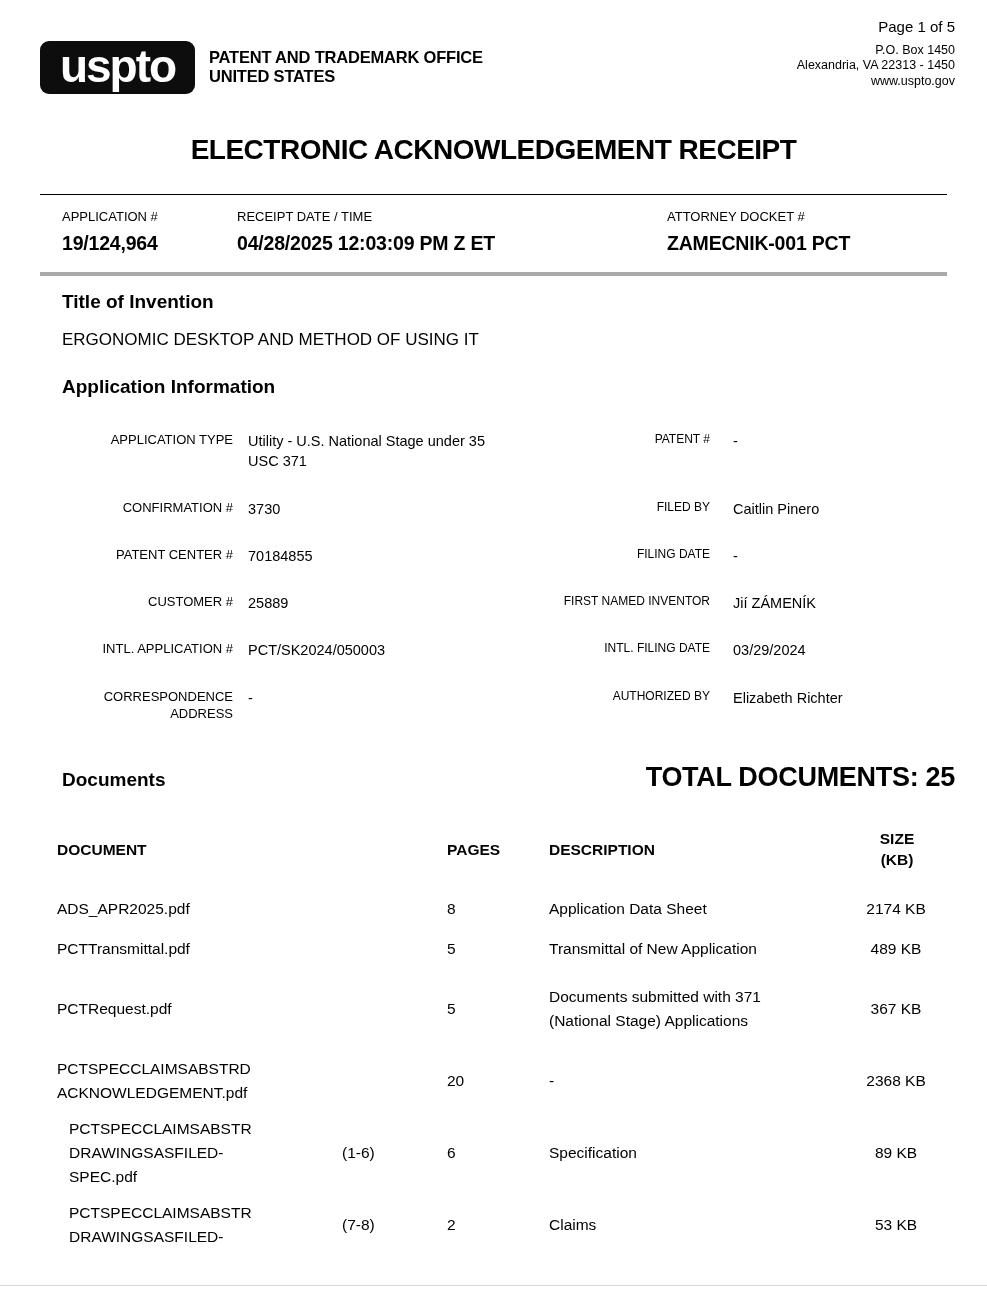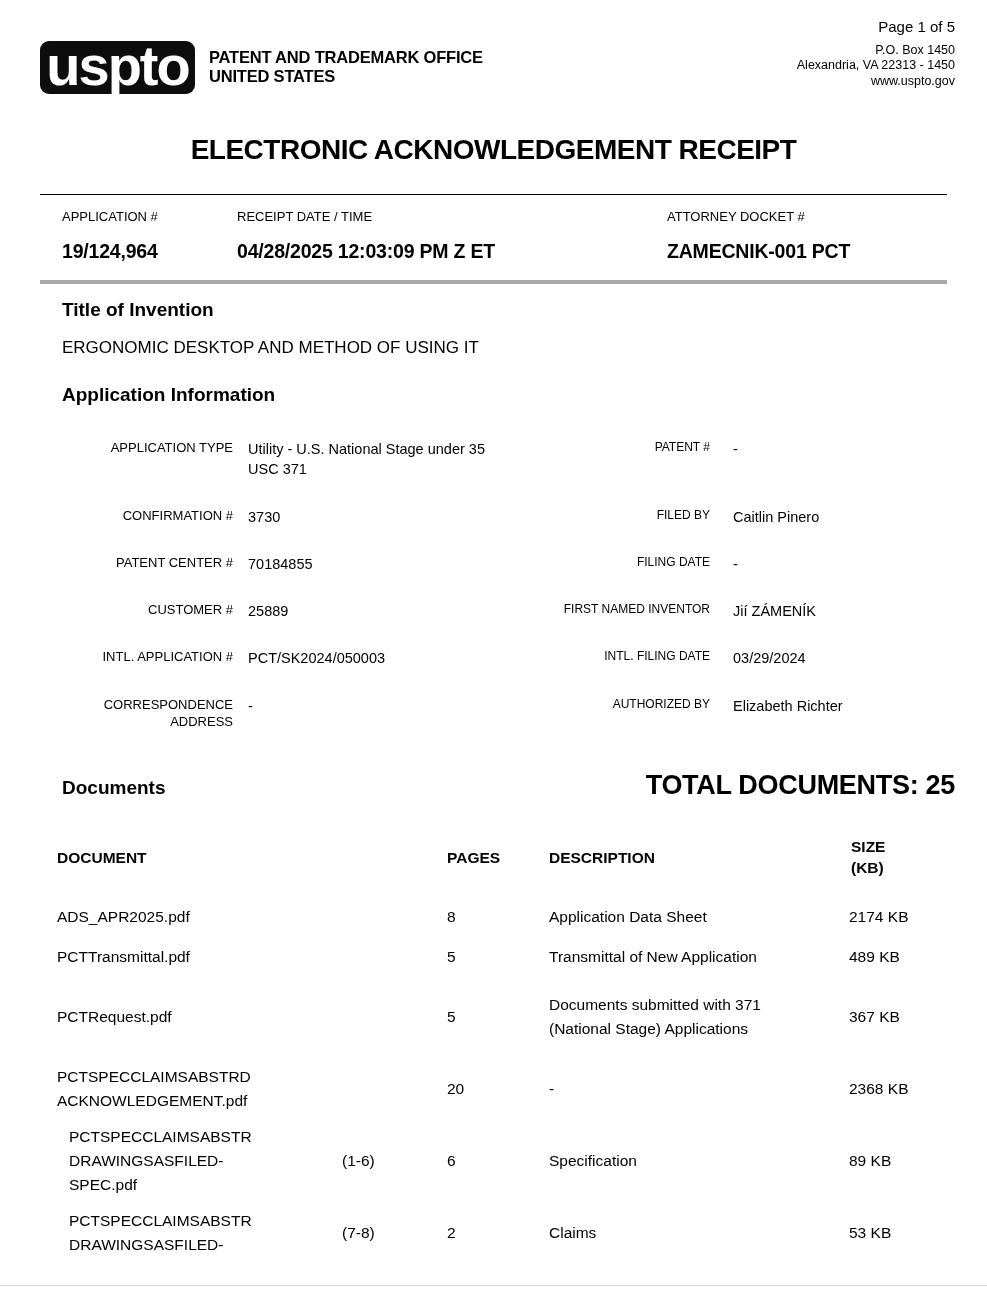--- a/index.html
+++ b/index.html
@@ -26,21 +26,21 @@
   .logo-box{
     width:155px;height:53px;
     background:#0d0d0d;
     border-radius:9px;
     display:flex;align-items:center;justify-content:center;
     flex-shrink:0;
   }
   .logo-text{
     color:#fff;
     font-weight:bold;
-    font-size:56px;
+    font-size:46px;
     letter-spacing:-2px;
     line-height:1;
     padding-bottom:4px;
   }
   .org-block{
     margin-left:14px;
     padding-top:7px;
     font-weight:bold;
     font-size:16.5px;
     line-height:1.18;
@@ -72,21 +72,21 @@
   }
   
   .receipt-row{
     display:flex;
     margin:14px 40px 0 62px;
   }
   .ri-col1{width:175px;flex-shrink:0;}
   .ri-col2{width:430px;flex-shrink:0;}
   .ri-col3{flex:1;}
   .ri-label{font-size:13px;}
-  .ri-value{font-size:19.5px;font-weight:bold;margin-top:16px;letter-spacing:-0.2px;}
+  .ri-value{font-size:19.5px;font-weight:bold;margin-top:8px;letter-spacing:-0.2px;}
   
   .section-heading{
     margin:15px 40px 0 62px;
     font-weight:bold;
     font-size:19px;
   }
   .invention-value{
     margin:17px 40px 0 62px;
     font-size:17px;
   }
@@ -112,22 +112,22 @@
     display:flex;align-items:center;
     margin-top:36px;
     font-weight:bold;font-size:15.5px;
   }
   .doc-row{display:flex;align-items:center;font-size:15.5px;}
   .c-name{width:285px;flex-shrink:0;white-space:pre-line;line-height:1.55;word-break:break-word;}
   .c-name.indent{padding-left:12px;width:273px;}
   .c-range{width:62px;flex-shrink:0;}
   .c-pages{width:102px;flex-shrink:0;padding-left:43px;}
   .c-desc{width:300px;flex-shrink:0;white-space:pre-line;line-height:1.55;}
-  .c-size{flex:1;text-align:left;}
-  .c-size-header{flex:1;text-align:left;padding-left:2px;white-space:pre-line;line-height:1.35;}
+  .c-size{flex:1;text-align:center;}
+  .c-size-header{flex:1;text-align:center;padding-left:2px;white-space:pre-line;line-height:1.35;}
   .mt26{margin-top:26px;} .mt16{margin-top:16px;} .mt14{margin-top:24px;} .mt12{margin-top:12px;}
   
   .bottom-edge{
     position:absolute;
     left:0;right:0;bottom:5px;
     height:1px;
     background:#d9d9d9;
   }
 </style>
 </head>

